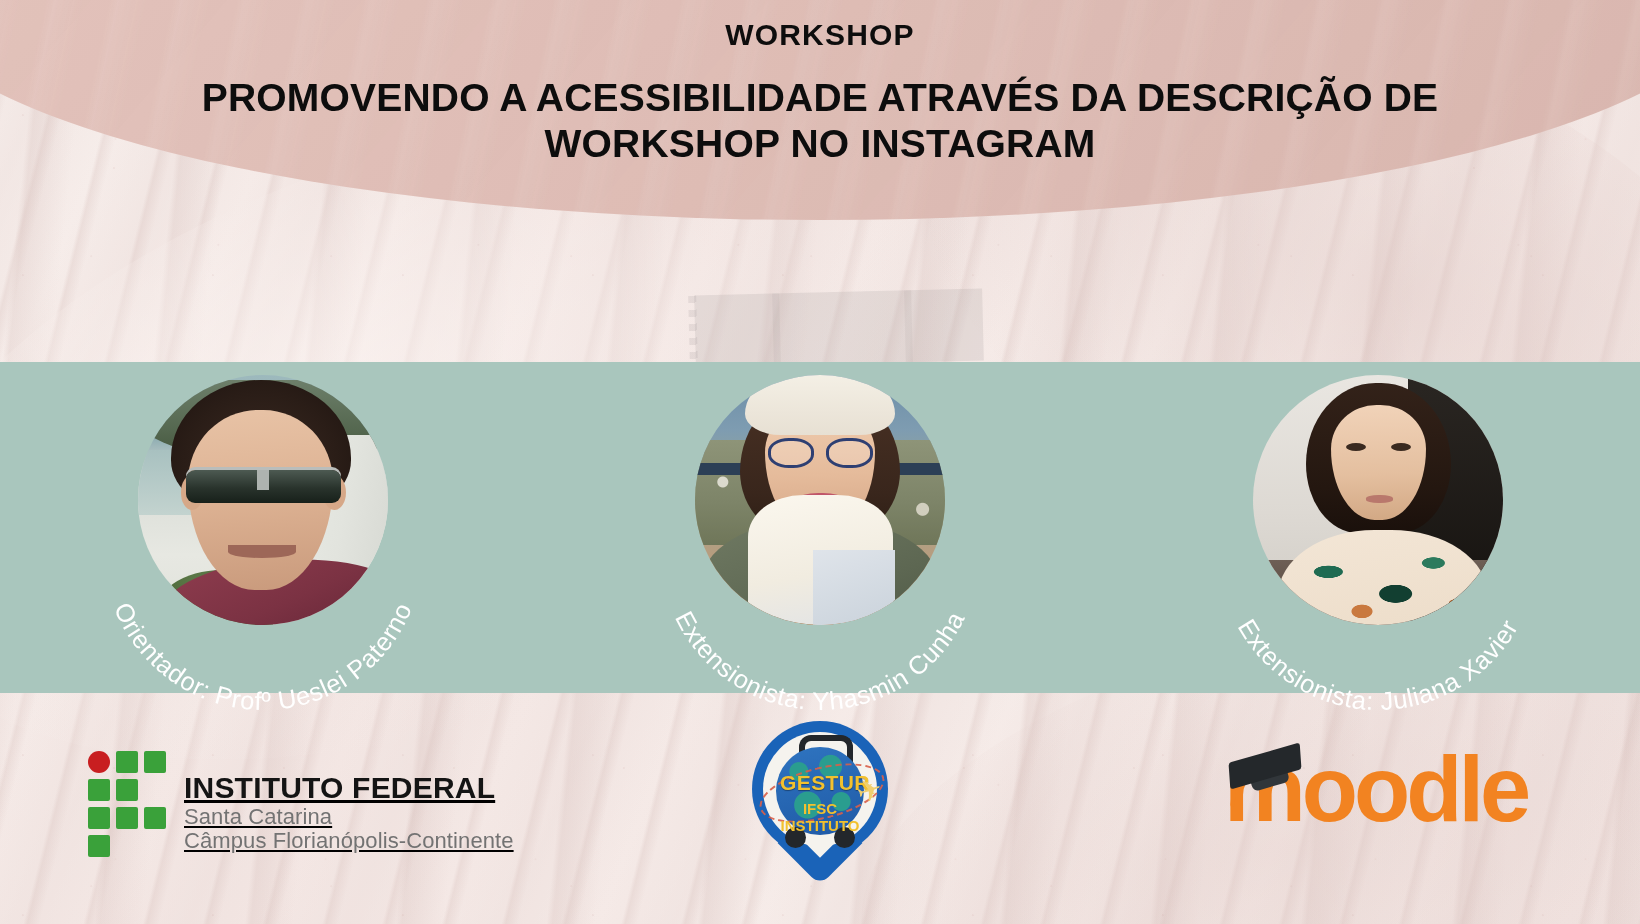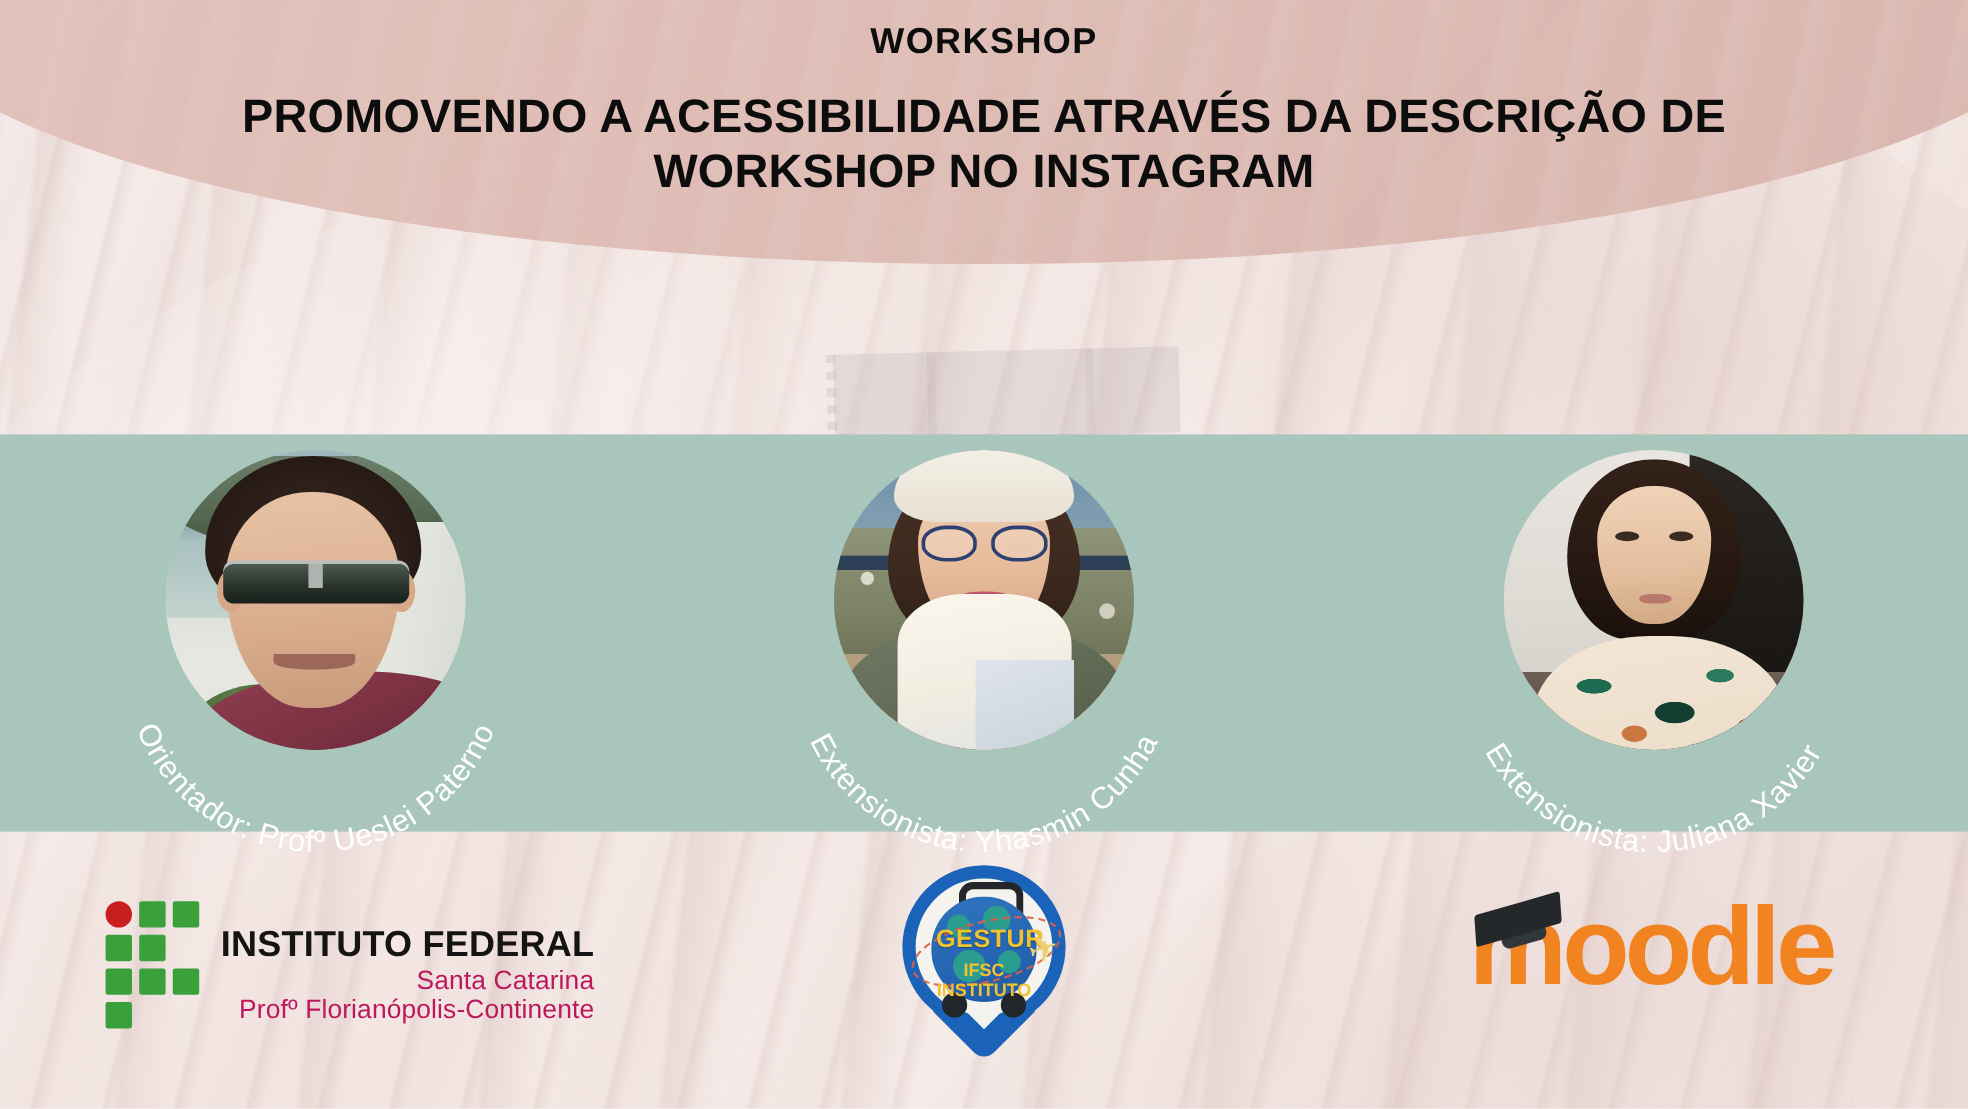--- a/index.html
+++ b/index.html
@@ -491,32 +491,31 @@
     width: 22px;
     height: 22px;
     background: #3aa13a;
     border-radius: 2px;
   }
   .ifsc-grid span.dot {
     background: #c81e20;
     border-radius: 50%;
   }
   .ifsc-grid span.gap { background: transparent; }
-  .ifsc-text { line-height: 1.12; padding-top: 22px; }
+  .ifsc-text { line-height: 1.12; padding-top: 22px; text-decoration: underline; }
   .ifsc-t1 {
     font-size: 30px;
     font-weight: bold;
     color: #141414;
     letter-spacing: 0.2px;
   }
   .ifsc-t2, .ifsc-t3 {
     font-size: 22px;
-    color: #be185d;
+    color: #737373;
     letter-spacing: 0.1px;
-    text-align: right;
   }
 
   
   .gestur {
     position: absolute;
     left: 50%;
     top: 28px;
     margin-left: -68px;
     width: 136px;
     height: 176px;
@@ -802,21 +801,21 @@
         <span></span>
           <span></span>
           <span></span>
         <span></span>
           <span class="gap"></span>
           <span class="gap"></span>
       </div>
       <div class="ifsc-text">
         <div class="ifsc-t1">INSTITUTO FEDERAL</div>
         <div class="ifsc-t2">Santa Catarina</div>
-        <div class="ifsc-t3">Profº Florianópolis-Continente</div>
+        <div class="ifsc-t3">Câmpus Florianópolis-Continente</div>
       </div>
     </div>
 
     <div class="gestur">
       <div class="pin-outer"></div>
       <div class="pin-tail"></div>
       <div class="pin-inner"></div>
       <div class="pin-tail-inner"></div>
       <div class="case-handle"></div>
       <div class="globe"></div>

